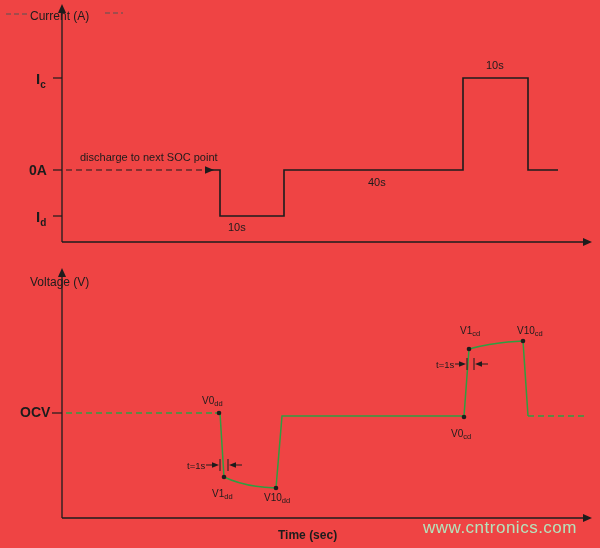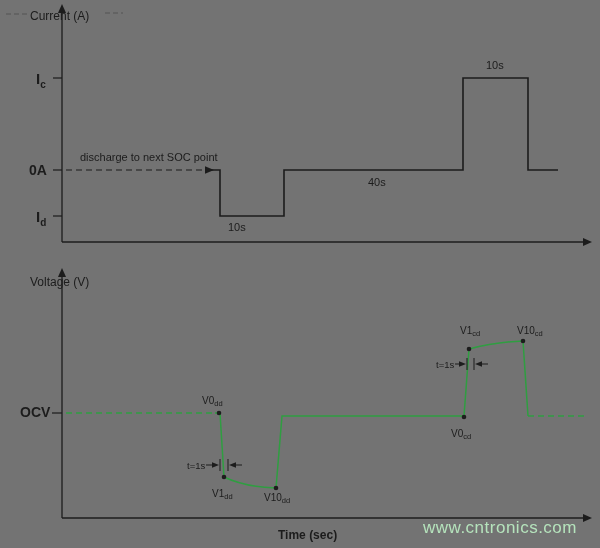--- a/index.html
+++ b/index.html
@@ -1,16 +1,16 @@
 <!DOCTYPE html>
 <html><head>
 <meta charset="utf-8">
 <style>
   html,body { margin:0; padding:0; background:#ffffff; }
-  .canvas { position:relative; width:600px; height:548px; background:#737373; overflow:hidden; }
+  .canvas { position:relative; width:600px; height:548px; background:#ef4444; overflow:hidden; }
   svg text { font-family:"Liberation Sans", sans-serif; fill:#1c1c1c; }
   .axis        { stroke:#1c1c1c; stroke-width:1.3; fill:none; }
   .tick        { stroke:#1c1c1c; stroke-width:1.2; }
   .axis-arrow  { fill:#1c1c1c; }
   .current-line{ stroke:#1c1c1c; stroke-width:1.6; fill:none; }
   .dashed-black{ stroke:#1c1c1c; stroke-width:1.2; stroke-dasharray:6 4; fill:none; }
   .voltage-line{ stroke:#2f9e41; stroke-width:1.5; fill:none; }
   .dashed-green{ stroke:#2f9e41; stroke-width:1.4; stroke-dasharray:6 4; fill:none; }
   .dot         { fill:#1d1d1d; }
   .ann         { stroke:#1c1c1c; stroke-width:1; fill:none; }

